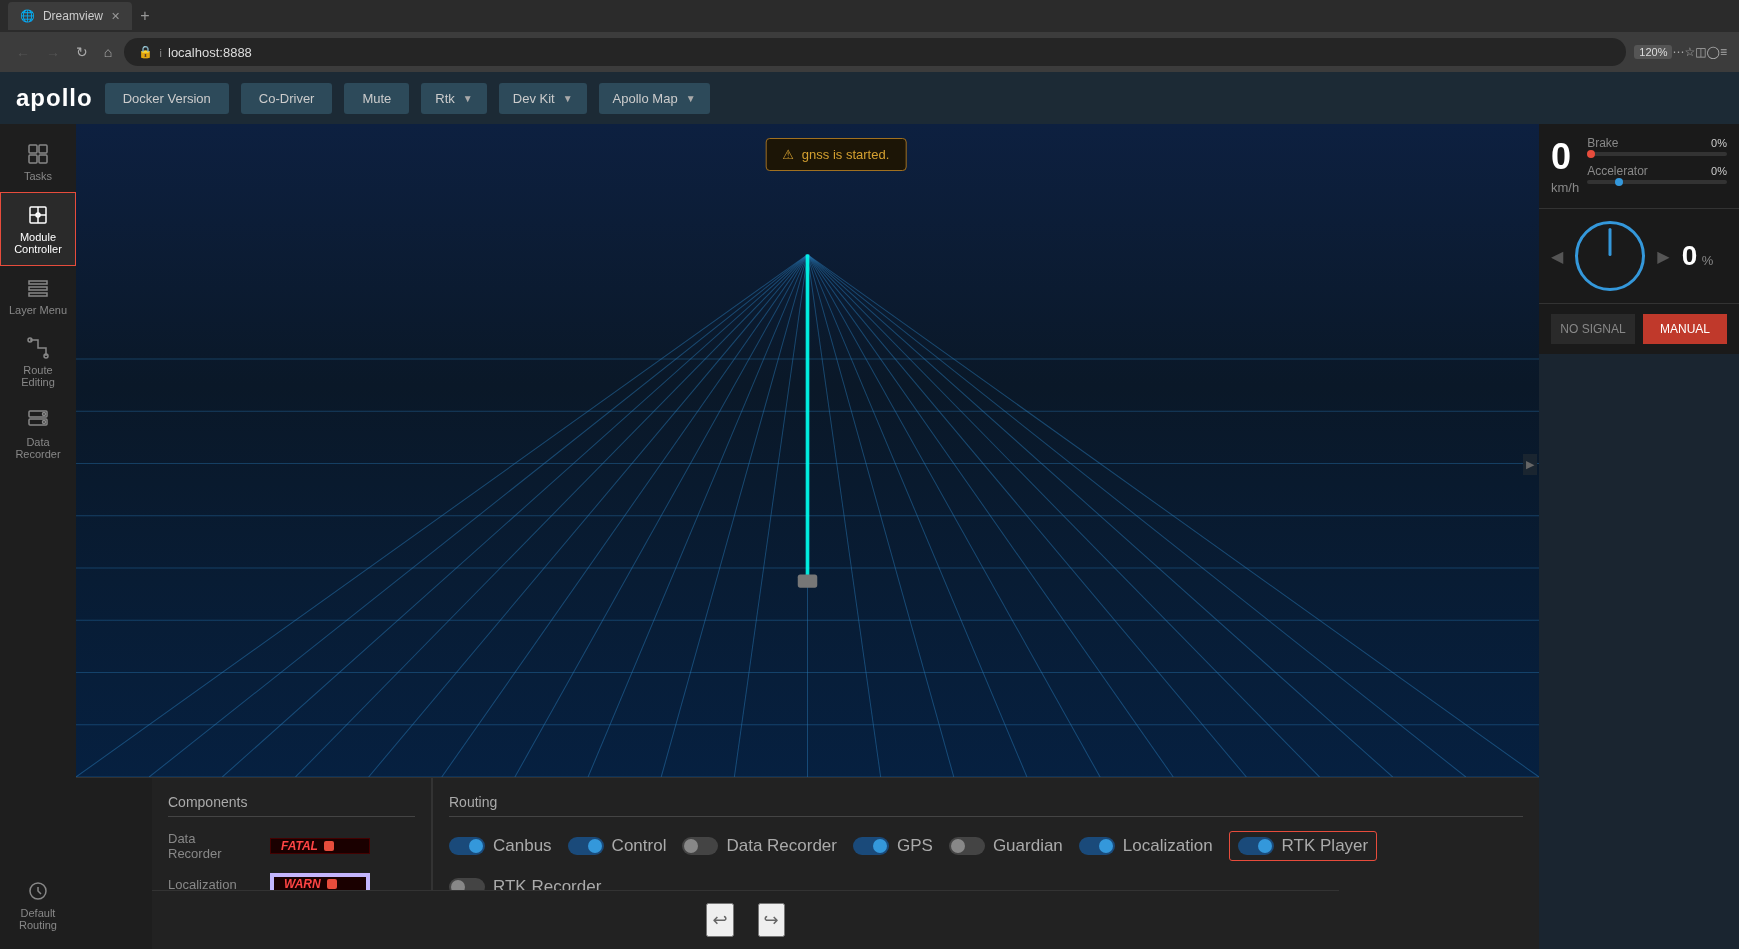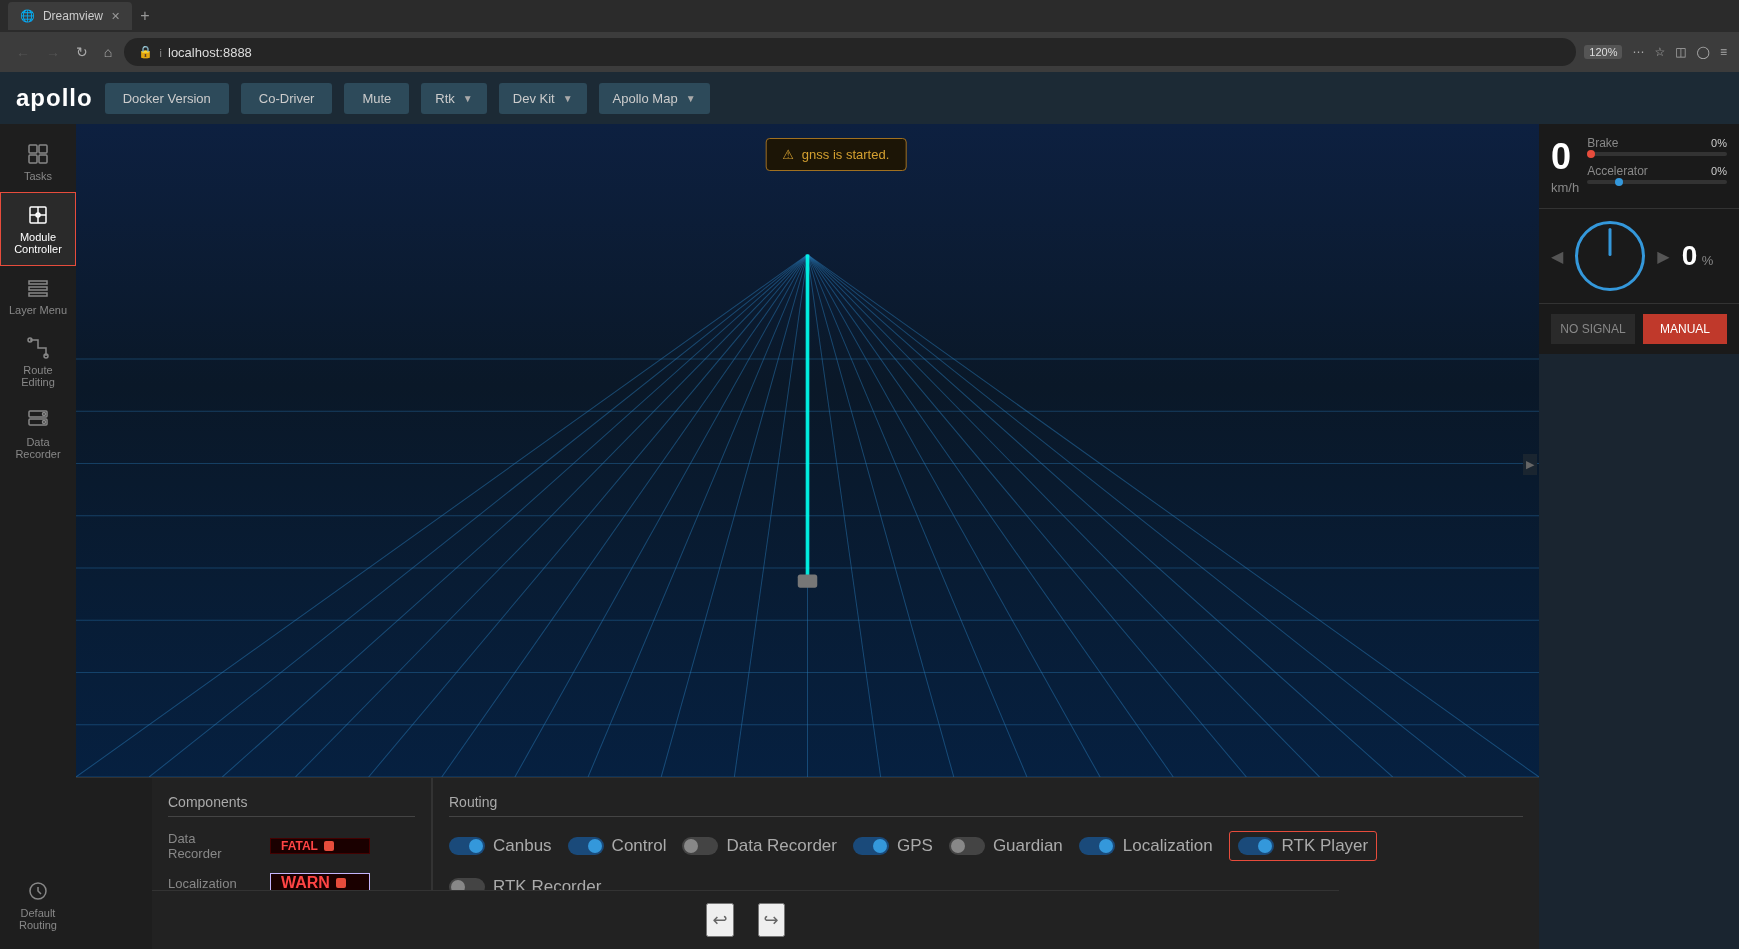--- a/index.html
+++ b/index.html
@@ -6,21 +6,21 @@
     body { width: 1739px; height: 949px; overflow: hidden; font-family: Arial, sans-serif; background: #1a1a1a; }
     .browser-tab-bar { display: flex; align-items: center; background: #2b2b2b; height: 32px; padding: 0 8px; }
     .browser-tab { display: flex; align-items: center; background: #3c3c3c; padding: 0 12px; height: 28px; border-radius: 4px 4px 0 0; font-size: 12px; color: #ccc; gap: 8px; }
     .browser-tab .close-btn { color: #999; cursor: pointer; font-size: 11px; }
     .browser-new-tab { color: #999; font-size: 16px; margin-left: 8px; cursor: pointer; }
     .browser-nav-bar { display: flex; align-items: center; background: #3c3c3c; height: 40px; padding: 0 12px; gap: 8px; }
     .nav-btn { color: #aaa; font-size: 14px; cursor: pointer; padding: 4px; }
     .nav-btn.disabled { color: #555; }
     .address-bar-inner { display: flex; align-items: center; width: 100%; background: #252525; border-radius: 20px; height: 28px; padding: 0 14px; gap: 6px; }
     .address-text { color: #ddd; font-size: 13px; }
-    .nav-extras { display: flex; align-items: center; gap: 10px; color: #aaa; font-size: 12px; }
+    .nav-extras { display: flex; align-items: center; gap: 0; color: #aaa; font-size: 12px; }
     .zoom-badge { background: #555; border-radius: 3px; padding: 1px 5px; font-size: 11px; color: #ddd; }
 
     
     .app { display: flex; flex-direction: column; width: 100%; height: calc(949px - 72px); }
 
     
     .app-header { display: flex; align-items: center; background: #1c2a35; height: 52px; padding: 0 16px; gap: 12px; }
     .header-btn { background: #2d4a5a; border: none; color: #ccc; padding: 8px 18px; border-radius: 3px; cursor: pointer; font-size: 13px; }
     .header-dropdown { display: flex; align-items: center; background: #2d4a5a; border: none; color: #ccc; padding: 8px 14px; border-radius: 3px; cursor: pointer; font-size: 13px; gap: 8px; }
     .dropdown-arrow { color: #aaa; font-size: 10px; }
@@ -75,23 +75,23 @@
     .no-signal-btn { flex: 1; background: #2a2a2a; border: none; color: #888; padding: 8px; font-size: 12px; text-align: center; cursor: pointer; }
     .manual-btn { flex: 1; background: #c0392b; border: none; color: white; padding: 8px; font-size: 12px; text-align: center; cursor: pointer; }
 
     
     .bottom-area { display: flex; height: 172px; border-top: 1px solid #333; }
 
     
     .section-title { color: #aaa; font-size: 14px; margin-bottom: 14px; border-bottom: 1px solid #444; padding-bottom: 6px; }
     .component-row { display: flex; align-items: center; gap: 12px; margin-bottom: 12px; }
     .component-label { color: #888; font-size: 13px; width: 90px; }
-    .status-badge { display: flex; align-items: center; gap: 6px; padding: 0 10px; min-width: 100px; }
+    .status-badge { display: flex; align-items: center; gap: 6px; padding: 0 10px; min-width: 100px; font-style: italic; }
     .status-fatal { background: #1a0000; color: #ff4444; font-size: 12px; font-weight: bold; border: 1px solid #440000; }
-    .status-warn { background: #1a0000; color: #ff4444; font-size: 16px; font-weight: bold; border: 1px solid #c4b5fd; }
+    .status-warn { background: #1a0000; color: #ff4444; font-size: 12px; font-weight: bold; border: 4px solid #c4b5fd; }
     .status-dot-red { width: 10px; height: 10px; background: #e74c3c; border-radius: 2px; flex-shrink: 0; }
 
     
     .modules-area { flex: 1; background: #222; padding: 16px; border-left: 1px solid #333; }
     .modules-grid { display: flex; flex-wrap: wrap; gap: 16px; margin-top: 10px; }
     .module-item { display: flex; align-items: center; gap: 8px; }
     .module-label { color: #aaa; font-size: 17px; }
     .toggle-track { width: 36px; height: 18px; border-radius: 9px; background: #444; position: relative; cursor: pointer; }
     .toggle-track.on-blue { background: #1a4a7a; }
     .toggle-track.on-gray { background: #444; }

